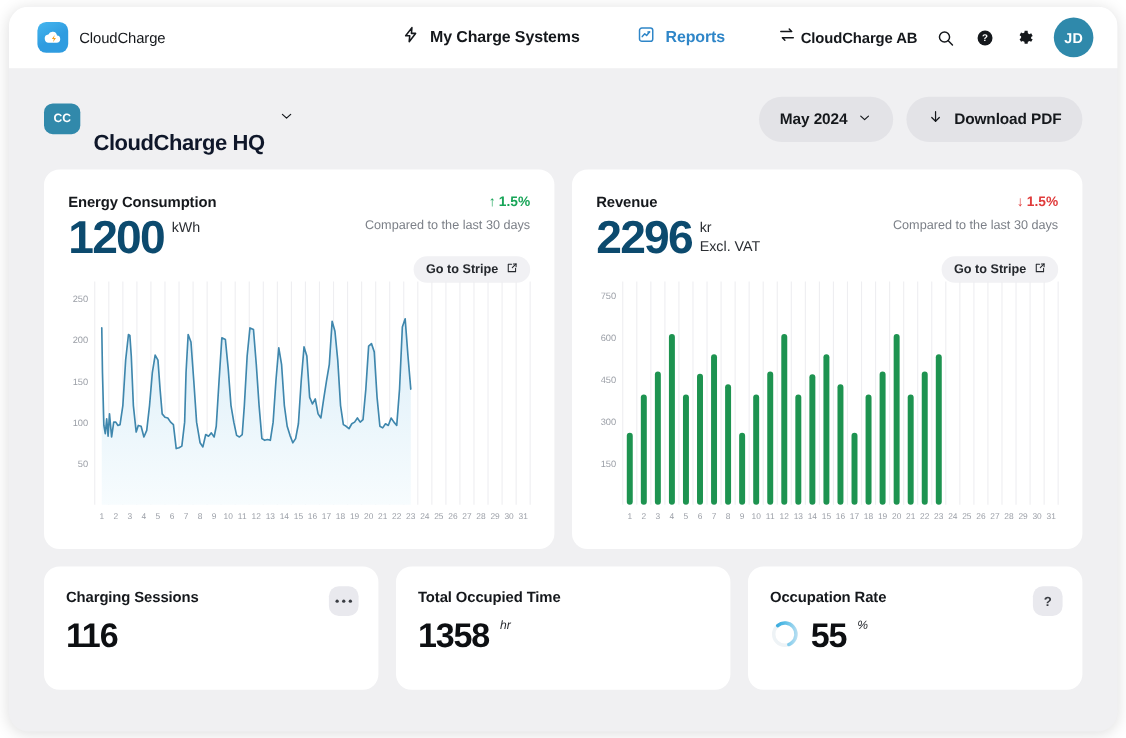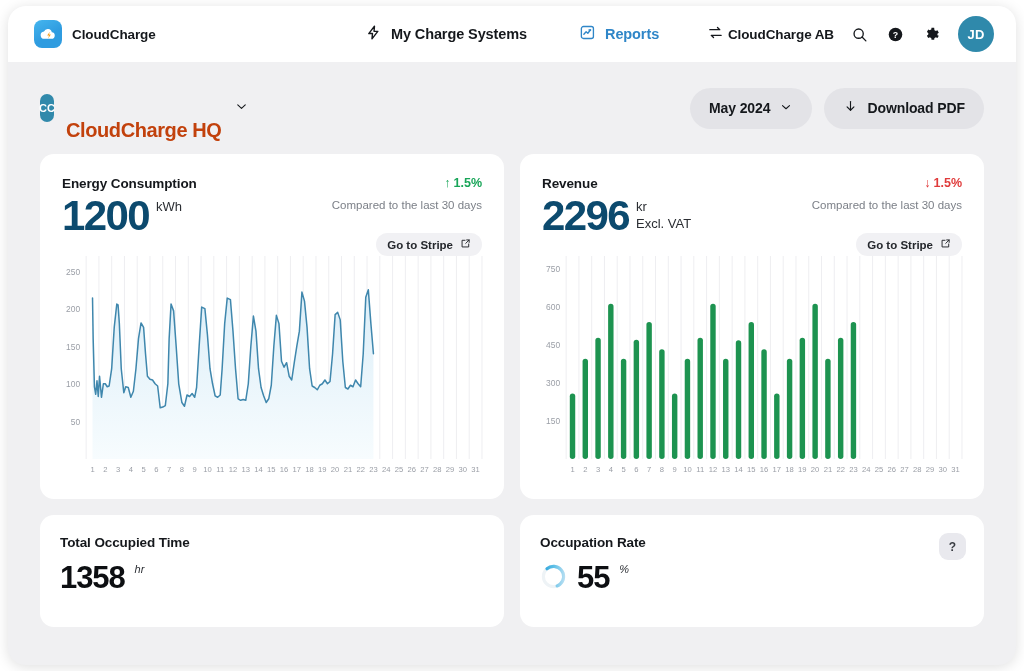--- a/index.html
+++ b/index.html
@@ -19,21 +19,21 @@
   .topbar{
     height:56px;background:#ffffff;display:flex;align-items:center;
     padding:0 22px 0 26px;box-sizing:border-box;position:relative;
   }
   .brand{display:flex;align-items:center;gap:10px;}
   .logo{
     width:28px;height:28px;border-radius:8px;
     background:linear-gradient(150deg,#45b6ef 0%,#2f9ce0 55%,#2f9ce0 100%);
     display:flex;align-items:center;justify-content:center;position:relative;
   }
-  .brand-name{font-size:13.5px;font-weight:700;color:#15181c;letter-spacing:-.1px;}
+  .brand-name{font-size:13.5px;font-weight:400;color:#15181c;letter-spacing:-.1px;}
 
   .nav{position:absolute;left:50%;transform:translateX(-50%);display:flex;align-items:center;gap:52px;}
   .nav-item{display:flex;align-items:center;gap:9px;cursor:pointer;}
   .nav-label{font-size:14.5px;font-weight:700;color:#15181c;letter-spacing:-.1px;}
   .nav-item.active .nav-label{color:#2f86c8;}
 
   .topright{margin-left:auto;display:flex;align-items:center;gap:14px;}
   .org{display:flex;align-items:center;gap:4px;cursor:pointer;}
   .org-name{font-size:13.5px;font-weight:700;color:#15181c;letter-spacing:-.1px;}
   .icon-btn{width:22px;height:22px;display:flex;align-items:center;justify-content:center;cursor:pointer;}
@@ -41,24 +41,24 @@
     width:36px;height:36px;border-radius:50%;background:#2f89ab;color:#fff;
     display:flex;align-items:center;justify-content:center;
     font-size:13px;font-weight:700;letter-spacing:.2px;cursor:pointer;margin-left:2px;
   }
 
   
   .page{padding:0 32px;box-sizing:border-box;}
   .pagehead{display:flex;align-items:center;height:92px;}
   .org-chip{display:flex;align-items:center;gap:12px;cursor:pointer;}
   .cc-badge{
-    width:14px;height:28px;border-radius:8px;background:#3189ab;color:#fff;
+    width:33px;height:28px;border-radius:8px;background:#3189ab;color:#fff;
     display:flex;align-items:center;justify-content:center;font-size:11px;font-weight:700;
   }
-  .page-title{font-size:20px;font-weight:700;color:#c2410c;letter-spacing:-.4px;margin-top:44px;}
+  .page-title{font-size:20px;font-weight:700;color:#0f172a;letter-spacing:-.4px;margin-top:44px;}
   .head-actions{margin-left:auto;display:flex;align-items:flex-start;gap:12px;}
   .pill{
     background:#e3e3e7;border-radius:22px;height:41px;display:flex;align-items:center;
     gap:9px;padding:0 19px;font-size:14px;font-weight:700;color:#15181c;
     letter-spacing:-.1px;cursor:pointer;box-sizing:border-box;
   }
 
   
   .row{display:flex;gap:16px;}
   .card{background:#fff;border-radius:14px;box-sizing:border-box;}
@@ -425,20 +425,33 @@
               <rect x="287.85" y="106.26" width="5.4" height="99.74" rx="2.7" fill="#1d9350"></rect>
               <rect x="300.56" y="85.30" width="5.4" height="120.70" rx="2.7" fill="#1d9350"></rect>
               <rect x="313.27" y="69.65" width="5.4" height="136.35" rx="2.7" fill="#1d9350"></rect>
             </svg>
         </div>
       </div>
     </div>
 
     <div class="row" style="margin-top:16px;">
 
+      <div class="card small-card">
+        <div class="card-title">Charging Sessions</div>
+        <div class="corner-btn">
+          <span class="dots">
+              <i></i>
+              <i></i>
+              <i></i>
+            </span>
+        </div>
+        <div class="small-value-row">
+          <span class="small-value">116</span>
+        </div>
+      </div>
 
       <div class="card small-card">
         <div class="card-title">Total Occupied Time</div>
         <div class="small-value-row">
           <span class="small-value">1358</span>
           <span class="small-unit">hr</span>
         </div>
       </div>
 
       <div class="card small-card">

